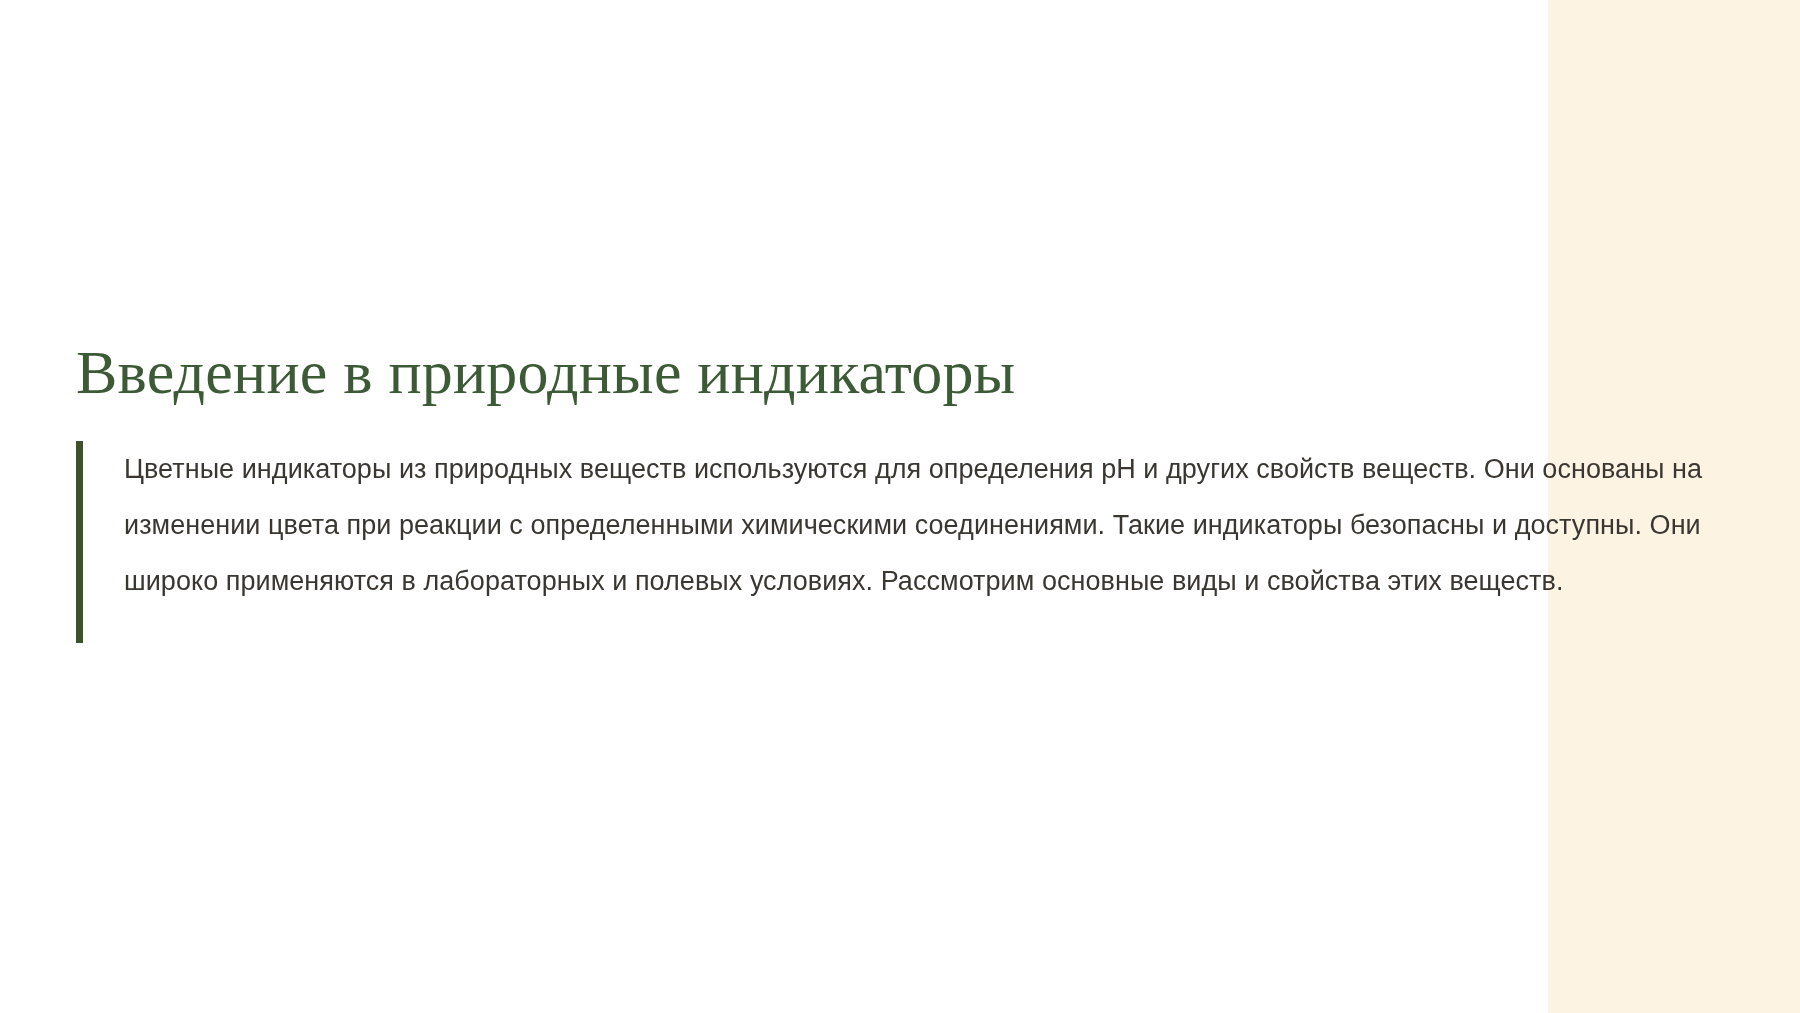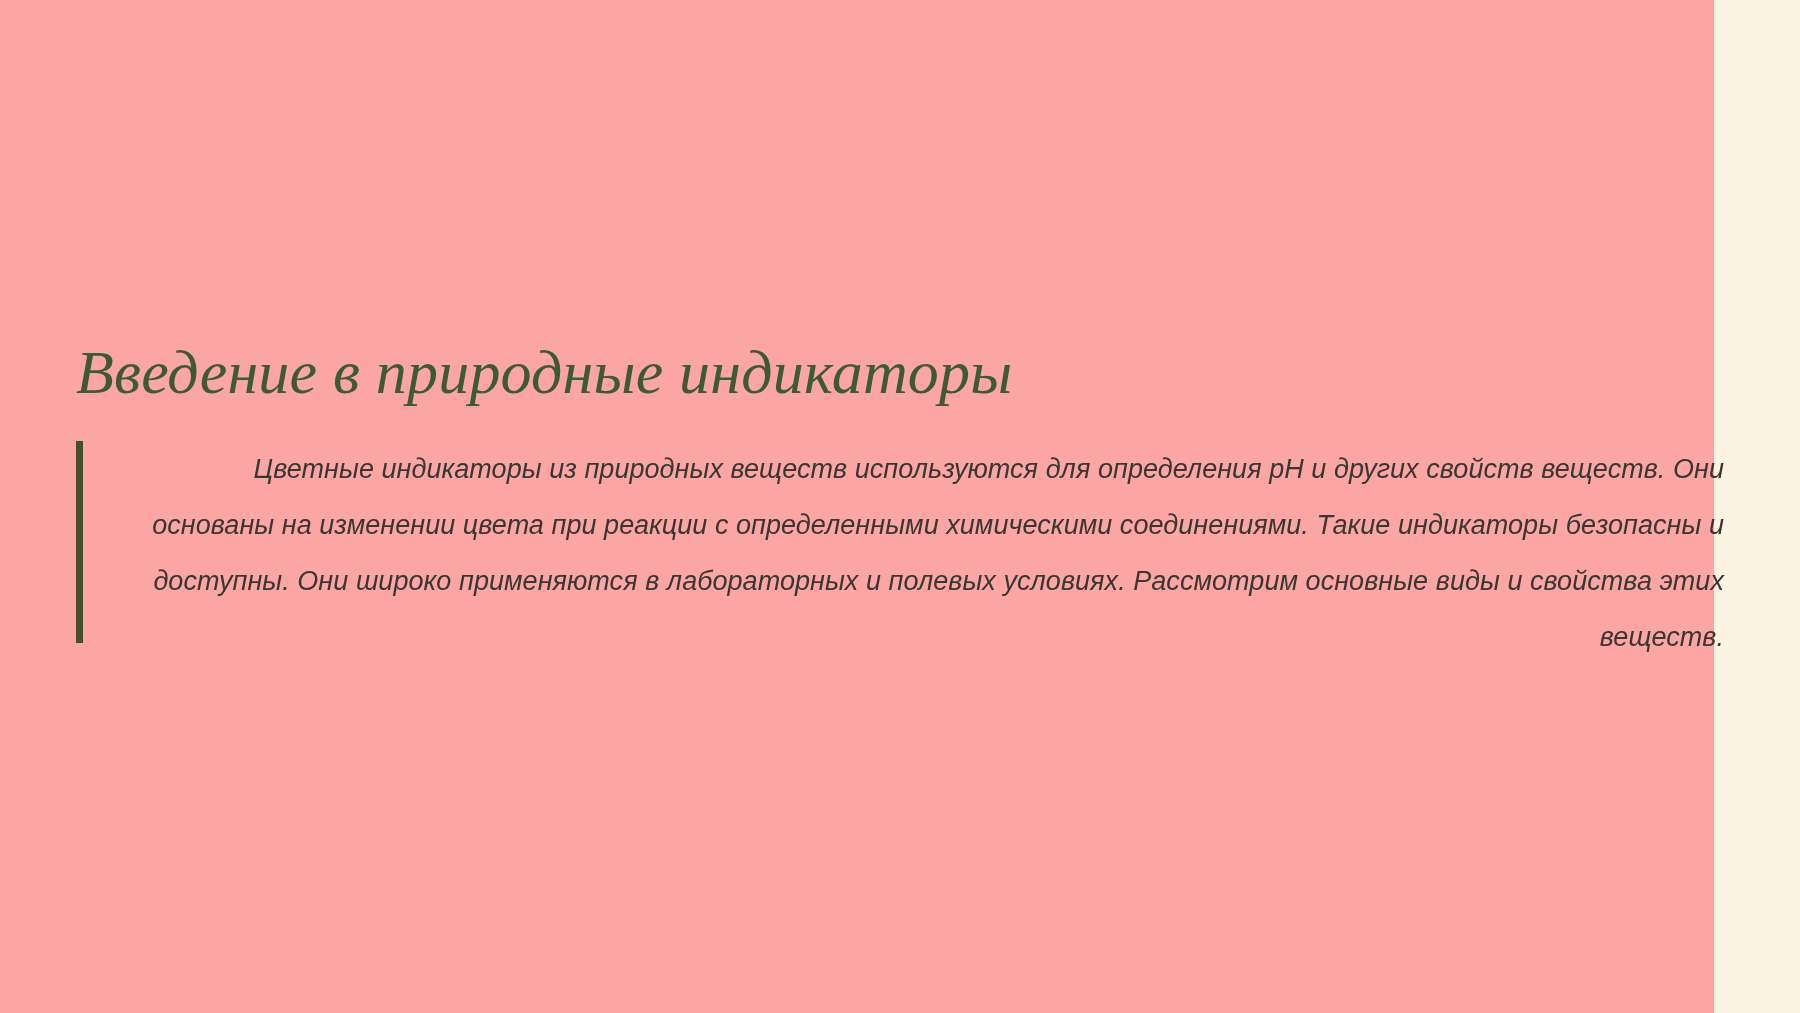--- a/index.html
+++ b/index.html
@@ -11,25 +11,24 @@
     width: 1800px;
     height: 1013px;
     overflow: hidden;
     background: #fdf3e3;
     font-family: "Liberation Sans", sans-serif;
     -webkit-font-smoothing: antialiased;
   }
 
   .slide {
     position: relative;
-    width: 1714px;
+    width: 1548px;
     height: 1013px;
-    background: #fca5a5;
+    background: #ffffff;
     box-sizing: border-box;
-    font-style: italic;
   }
 
   .content-wrap {
     position: absolute;
     left: 76px;
     top: 338px;
     width: 1648px;
   }
 
   .slide-title {
@@ -63,21 +62,21 @@
 
   .body-text {
     margin: 0;
     padding: 0;
     width: 1600px;
     font-family: "Liberation Sans", sans-serif;
     font-size: 27px;
     font-weight: 400;
     line-height: 56px;
     color: #3a3631;
-    text-align: right;
+    text-align: left;
     letter-spacing: 0.05px;
   }
 </style>
 </head>
 <body>
 
 <div class="slide">
   <div class="content-wrap">
 
     <h1 class="slide-title">Введение в природные индикаторы</h1>

